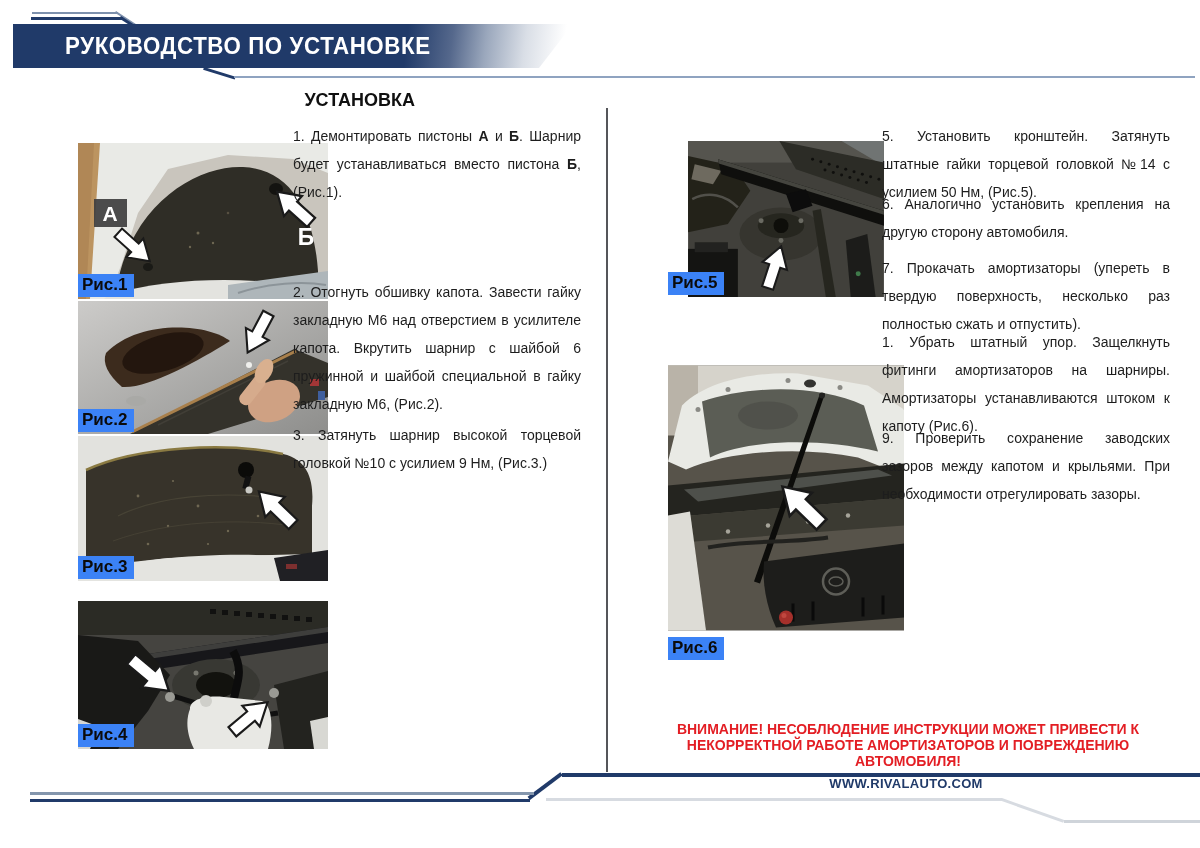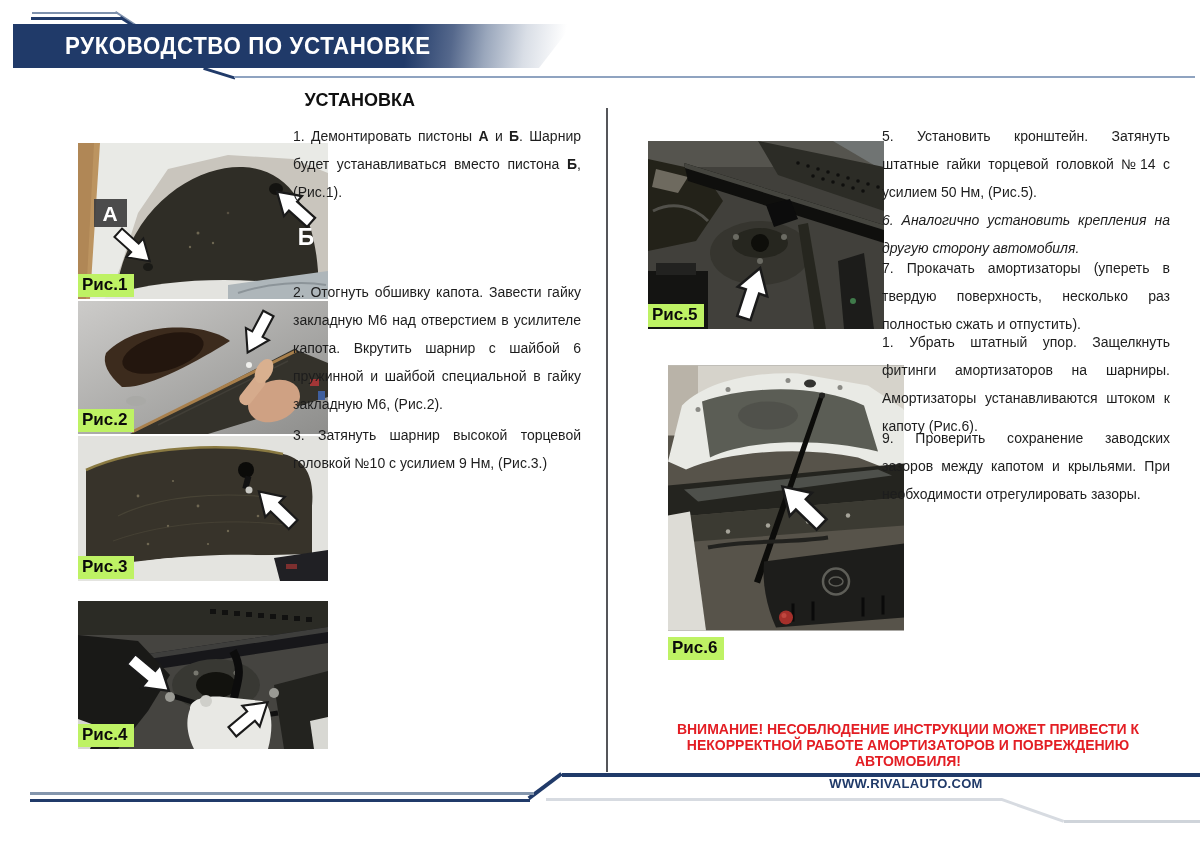--- a/index.html
+++ b/index.html
@@ -18,32 +18,32 @@
   .banner-title{left:65px;top:33px;font-size:23px;font-weight:bold;color:#ffffff;letter-spacing:.6px;
     transform:scaleX(.97);transform-origin:left;white-space:nowrap;}
   .hruleC{left:204px;top:67px;width:33px;height:3px;background:#203a69;transform:rotate(17deg);transform-origin:left top;}
   .hrule{left:234px;top:76px;width:961px;height:2px;background:#8fa3c0;}
   .section-title{left:160px;top:90px;width:255px;text-align:right;font-size:18px;font-weight:bold;color:#101010;}
 
   
   .divider{left:606px;top:108px;width:2px;height:664px;background:#55565a;}
   .step{position:absolute;width:288px;text-align:justify;font-size:14px;line-height:28px;color:#1d1d1d;margin:0;}
   .s1{left:293px;top:122px;} .s2{left:293px;top:278px;} .s3{left:293px;top:421px;} .s4{left:293px;top:580px;}
-  .s5{left:882px;top:122px;} .s6{left:882px;top:206px;font-style:italic;} .s7{left:882px;top:254px;} .s8{left:882px;top:328px;} .s9{left:882px;top:424px;}
+  .s5{left:882px;top:122px;} .s6{left:882px;top:190px;} .s7{left:882px;top:254px;} .s8{left:882px;top:328px;} .s9{left:882px;top:424px;}
 
   
   .fig{position:absolute;overflow:hidden;}
   .fig svg{display:block;width:100%;height:100%;}
   .f1{left:38px;top:127px;width:250px;height:156px;}
   .f2{left:38px;top:285px;width:250px;height:133px;}
   .f3{left:38px;top:420px;width:250px;height:145px;}
   .f4{left:38px;top:585px;width:250px;height:148px;}
-  .f5{left:628px;top:125px;width:236px;height:188px;margin-left:20px;}
+  .f5{left:628px;top:125px;width:236px;height:156px;}
   .f6{left:628px;top:318px;width:236px;height:328px;}
-  .fig-label{position:absolute;left:0px;bottom:2px;background:#bef264;font-weight:bold;font-size:17px;
+  .fig-label{position:absolute;left:0px;bottom:2px;background:#3b82f6;font-weight:bold;font-size:17px;
     color:#0b0b0b;padding:0 7px 2px 4px;line-height:21px;}
 
   
   .warning{left:646px;top:721px;width:524px;text-align:center;color:#e31e24;font-weight:bold;
     font-size:14px;line-height:16px;}
   .f-navy-main{left:562px;top:773px;width:638px;height:4px;background:#203a69;}
   .f-navy-diag{left:530px;top:796px;width:41px;height:4px;background:#203a69;transform:rotate(-37deg);transform-origin:left bottom;}
   .f-navy-left{left:30px;top:799px;width:500px;height:3px;background:#203a69;}
   .f-slate-left{left:30px;top:792px;width:504px;height:3px;background:#8496ad;}
   .f-light-right{left:546px;top:798px;width:456px;height:3px;background:#d7dbe1;}

